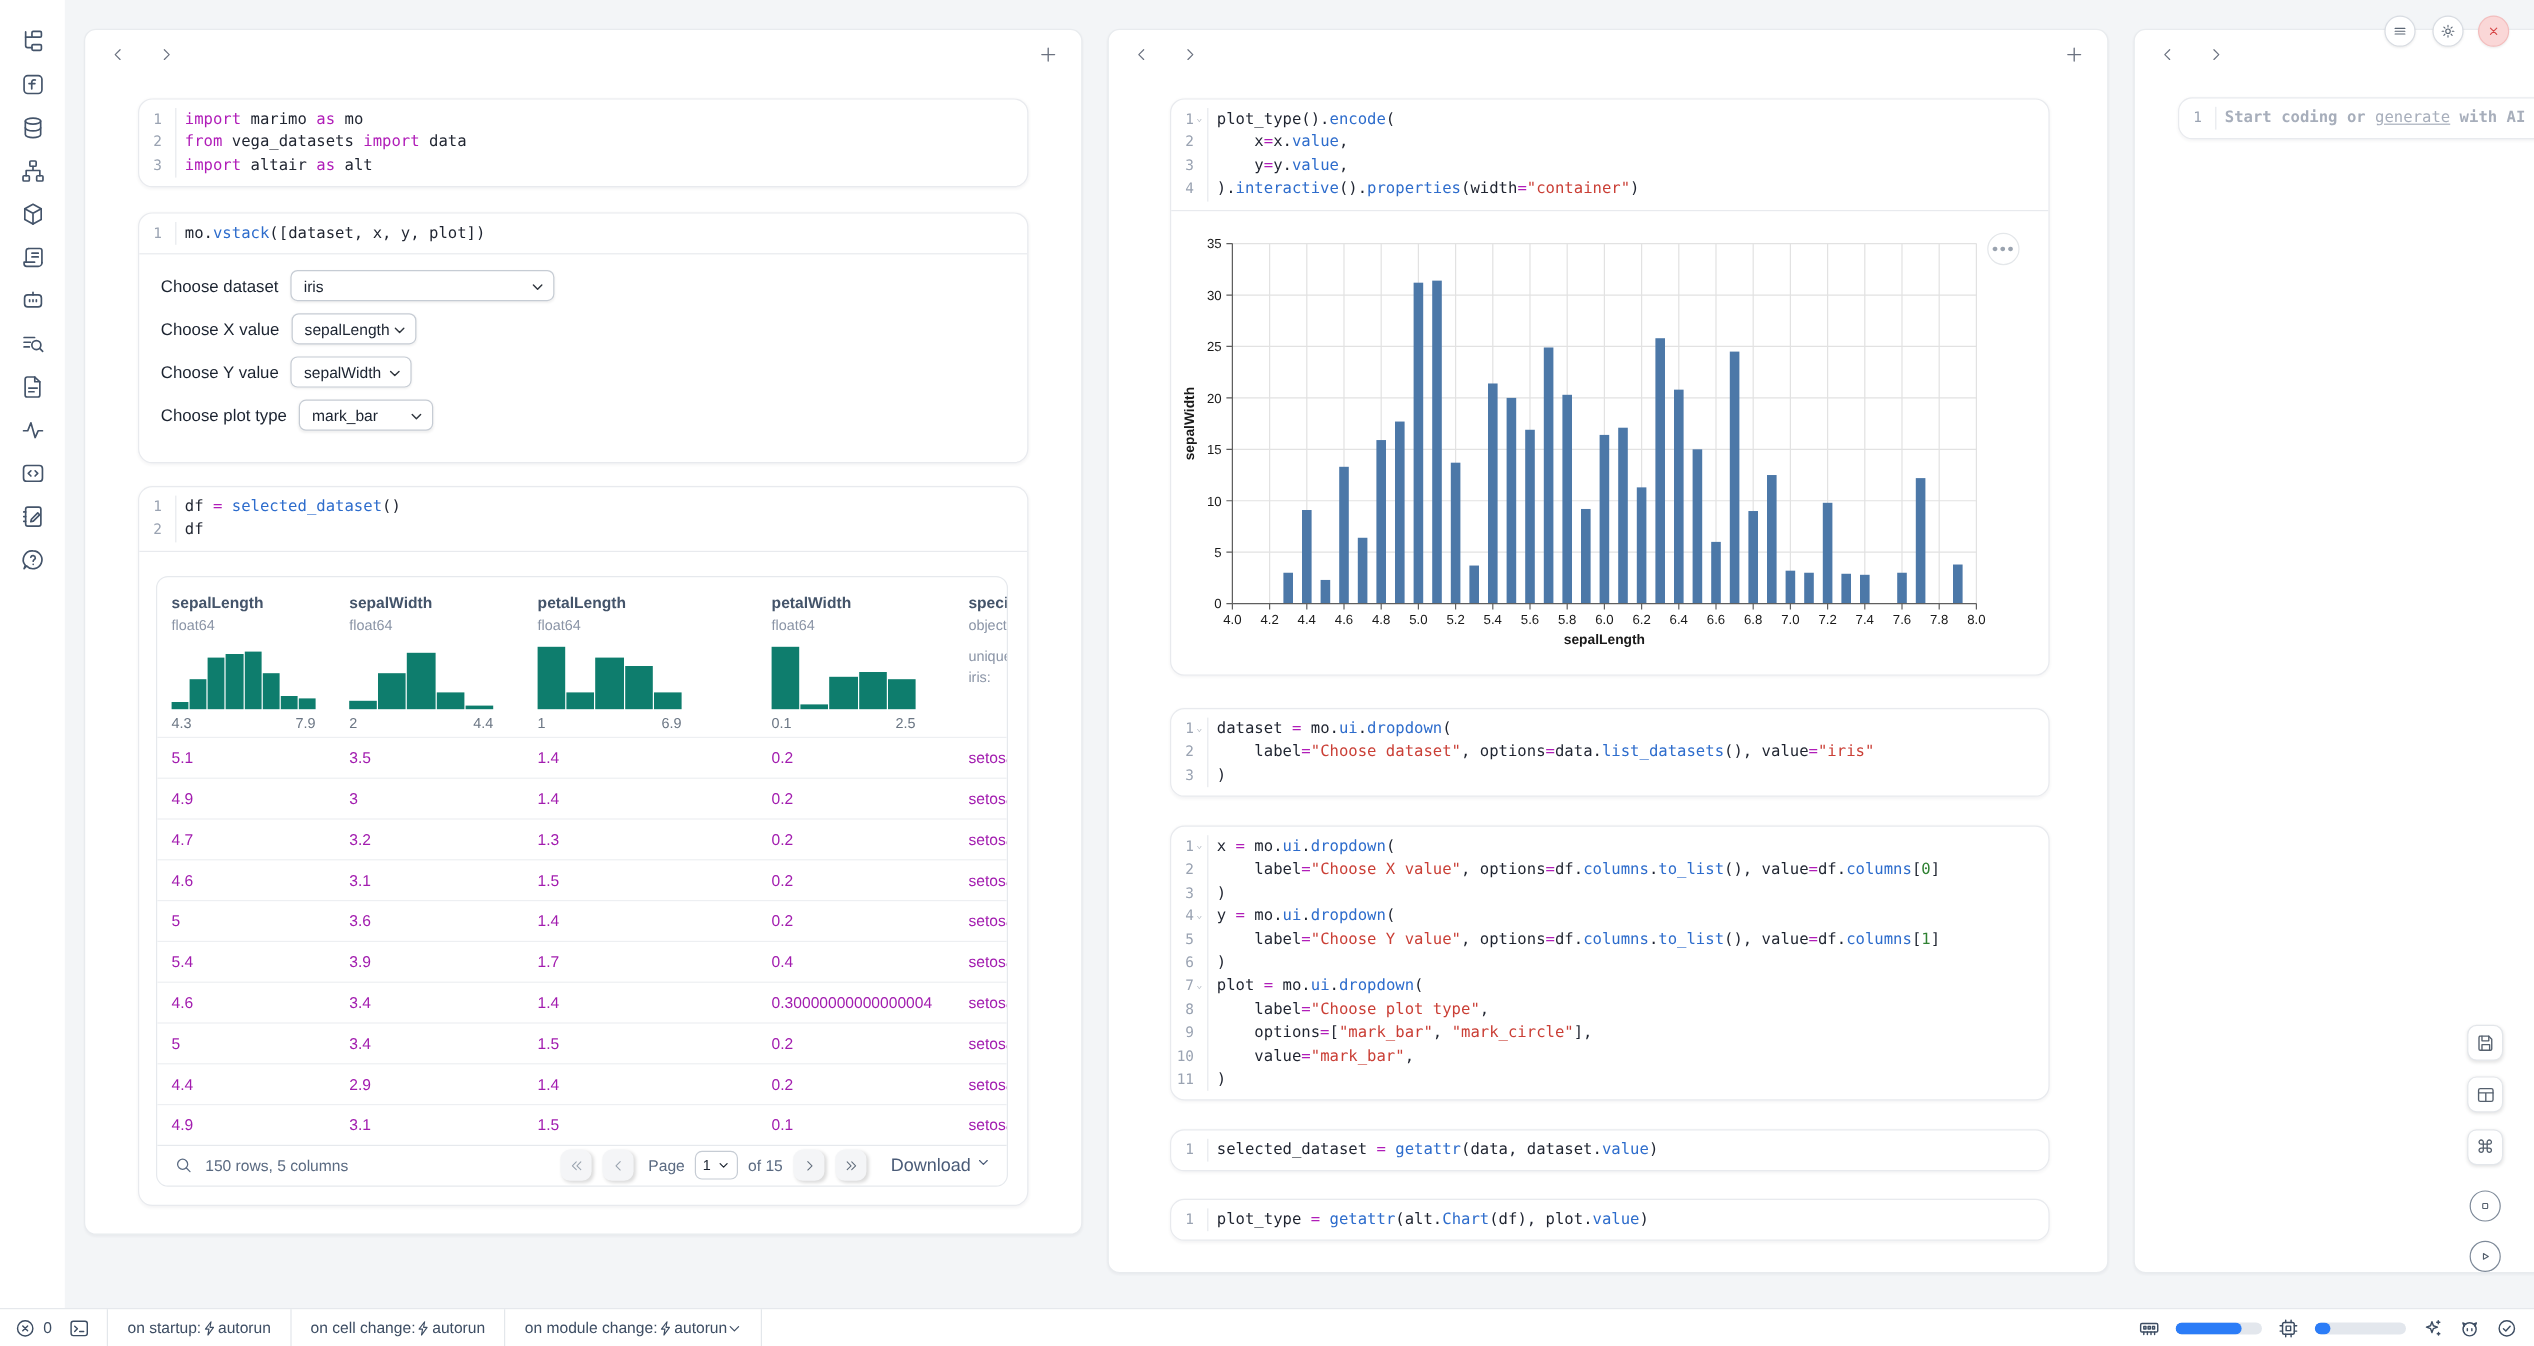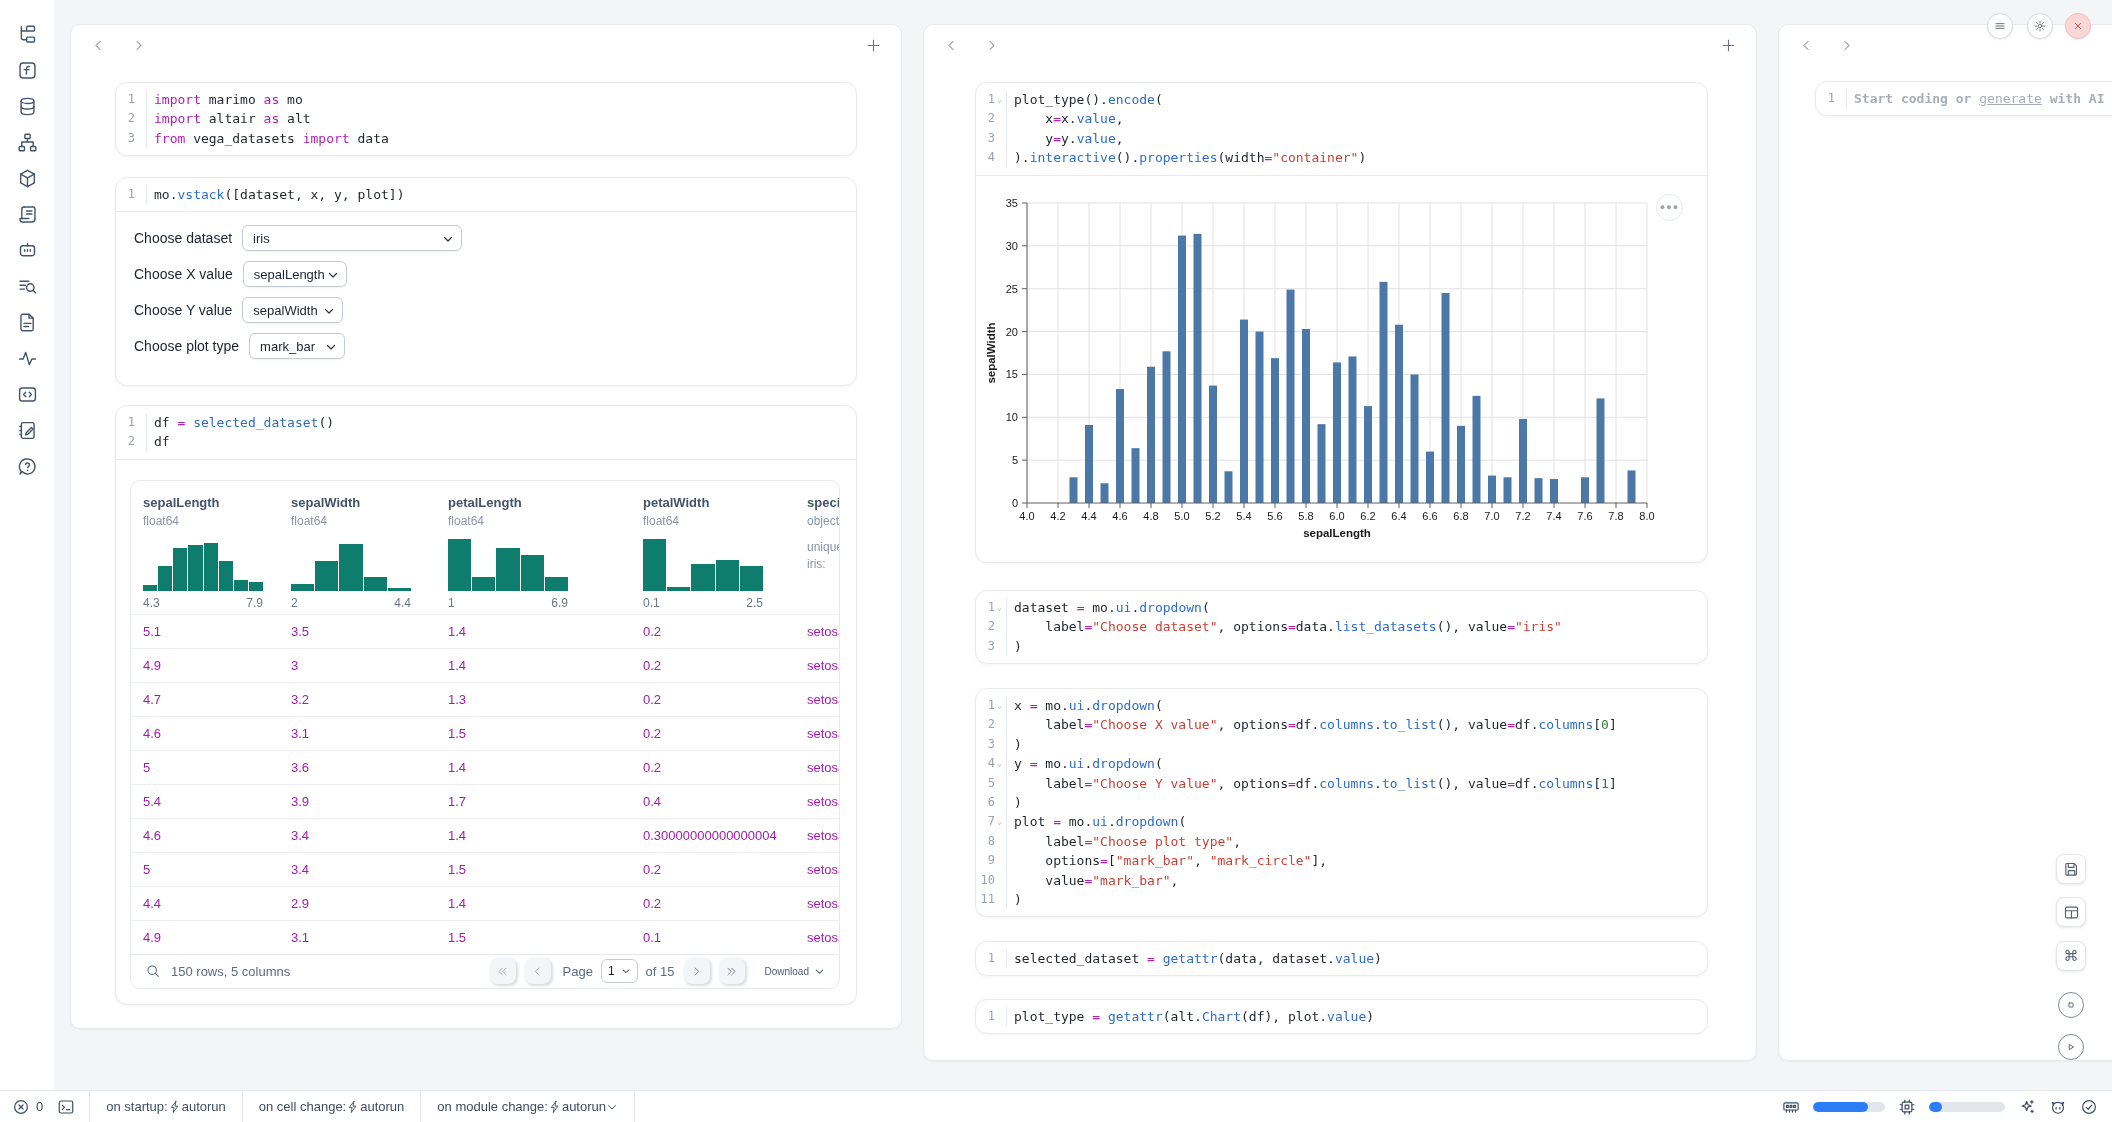--- a/index.html
+++ b/index.html
@@ -73,21 +73,21 @@
   .tfoot .search{width:16px;height:16px;color:#5b6b82;margin-right:10px;}
   .tfoot .search svg{width:16px;height:16px;}
   .pbtn{width:26px;height:26px;border:none;border-radius:8px;background:#f4f5f7;cursor:pointer;
     box-shadow:1.5px 1.5px 3px rgba(0,0,0,.14),-1px -1px 2px #ffffff;
     display:flex;align-items:center;justify-content:center;color:#5f6b7a;margin-left:9px;padding:0;}
   .pbtn svg{width:13px;height:13px;}
   .pbtn.dim{color:#98a2ae;}
   .page-sel{display:inline-flex;align-items:center;gap:6px;border:1px solid #c6ccd4;border-radius:6px;
     height:22px;padding:0 6px;margin:0 8px;font-size:12px;color:#1b2330;background:#fff;cursor:pointer;}
   .page-sel svg{width:10px;height:10px;stroke-width:2.4;}
-  .dl{display:inline-flex;align-items:flex-start;gap:5px;margin-left:20px;color:#4a5b77;cursor:pointer;font-size:10px;}
+  .dl{display:inline-flex;align-items:flex-start;gap:5px;margin-left:20px;color:#4a5b77;cursor:pointer;font-size:15px;}
   .dl svg{width:11px;height:11px;stroke-width:2.2;}
   .spacer{flex:1;}
   
   .chart-output{position:relative;height:387px;}
   .chart-menu{position:absolute;top:18px;right:24px;width:27px;height:27px;border-radius:50%;
     border:1px solid #e4e7ea;background:#fff;color:#9aa3af;font-size:9px;letter-spacing:1px;
     display:flex;align-items:center;justify-content:center;cursor:pointer;}
   
   .circle-btn{position:absolute;width:26px;height:26px;border-radius:50%;background:#fff;
     border:1px solid #d8dce2;box-shadow:0 1px 2px rgba(0,0,0,.08);color:#5b6674;cursor:pointer;
@@ -269,22 +269,22 @@
             <span>2</span>
             <span class="fold"></span>
           </div>
           <div class="gl">
             <span>3</span>
             <span class="fold"></span>
           </div>
         </div>
         <div class="src">
           <div class="cl"><span class="tk-k">import</span><span class="tk-p"> marimo </span><span class="tk-k">as</span><span class="tk-p"> mo</span></div>
+          <div class="cl"><span class="tk-k">from</span><span class="tk-p"> vega_datasets </span><span class="tk-k">import</span><span class="tk-p"> data</span></div>
           <div class="cl"><span class="tk-k">import</span><span class="tk-p"> altair </span><span class="tk-k">as</span><span class="tk-p"> alt</span></div>
-          <div class="cl"><span class="tk-k">from</span><span class="tk-p"> vega_datasets </span><span class="tk-k">import</span><span class="tk-p"> data</span></div>
         </div>
       </div>
   </div>
 
   <div class="cell" style="left:44px;top:152px;width:742px;">
     <div class="code" id="code-vstack">
         <div class="gutter">
           <div class="gl">
             <span>1</span>
             <span class="fold"></span>
@@ -324,21 +324,21 @@
             <span>sepalWidth</span>
             <span class="chev ic">
               <svg viewBox="0 0 24 24">
                 <path d="M5 9l7 7 7-7"></path>
               </svg>
             </span>
           </span>
         </div>
         <div class="ctl-row">
           <span class="lbl">Choose plot type</span>
-          <span class="sel" style="width: 96px;">
+          <span class="sel" style="width: 112px;">
             <span>mark_bar</span>
             <span class="chev ic">
               <svg viewBox="0 0 24 24">
                 <path d="M5 9l7 7 7-7"></path>
               </svg>
             </span>
           </span>
         </div>
       </div>
   </div>

